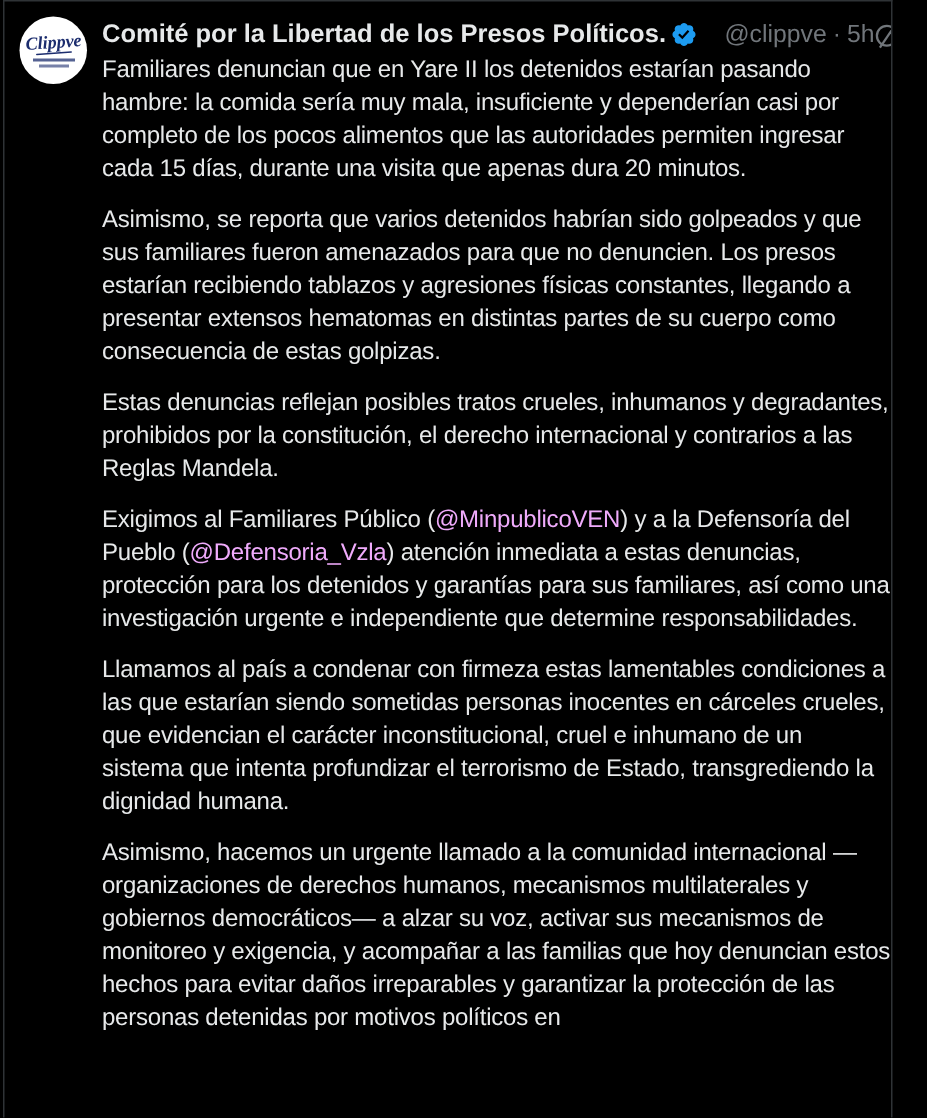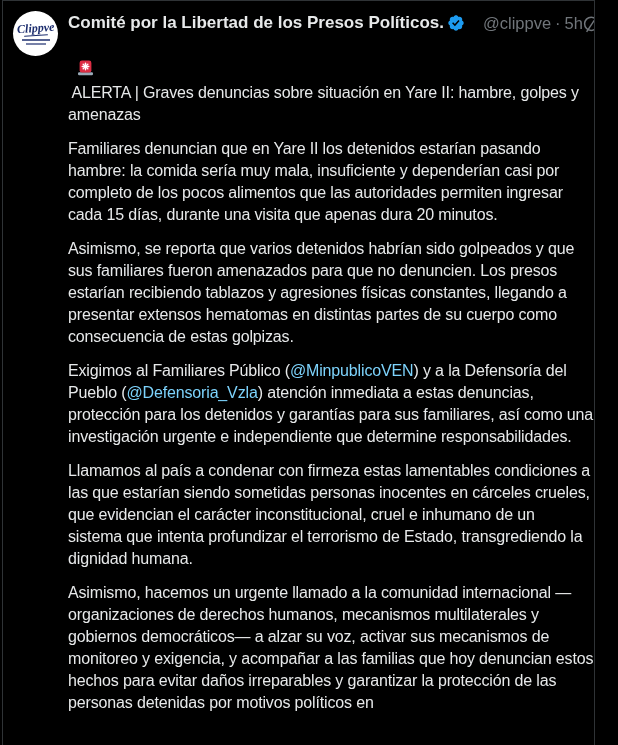--- a/index.html
+++ b/index.html
@@ -66,21 +66,21 @@
   .tweet-text {
     margin-top: 1px;
     font-size: 16px;
     letter-spacing: -0.15px;
     line-height: 22px;
     color: #e7e9ea;
     white-space: pre;
   }
   .tweet-paragraph { margin: 0 0 12px 0; }
   .tweet-paragraph:last-child { margin-bottom: 0; }
-  .link { color: #7dd3fc; cursor: pointer; }
+  .link { color: #f0abfc; cursor: pointer; }
   .emoji-siren { display: inline-block; vertical-align: -2px; }
 </style>
 </head>
 <body>
 
 <div class="timeline-column">
   <article class="tweet-wrap">
 
     <div class="avatar">
       <div class="avatar-logo">Clippve</div>
@@ -105,40 +105,30 @@
           <span class="icon-btn">
               <svg width="17" height="19" viewBox="0 0 17 19">
                 <circle cx="8.2" cy="9.8" r="6.6" fill="none" stroke="#71767b" stroke-width="1.5"></circle>
                 <line x1="14.6" y1="1.4" x2="3.6" y2="17.8" stroke="#71767b" stroke-width="1.5"></line>
               </svg>
             </span>
 
         </span>
       </div>
 
-      <div class="tweet-text" id="tweet-text"><p class="tweet-paragraph">
-  <span class="emoji-siren"><svg width="17" height="17" viewBox="0 0 17 17">
-                <rect x="1" y="13.2" width="15" height="3" rx="1.2" fill="#9aaab8"></rect>
-                <rect x="2.6" y="1.6" width="11.8" height="12" rx="2.4" fill="#dd2e44"></rect>
-                <g stroke="#ffffff" stroke-width="1.4" stroke-linecap="round">
-                  <line x1="8.5" y1="4.2" x2="8.5" y2="10.8"></line>
-                  <line x1="5.2" y1="7.5" x2="11.8" y2="7.5"></line>
-                  <line x1="6.2" y1="5.2" x2="10.8" y2="9.8"></line>
-                  <line x1="10.8" y1="5.2" x2="6.2" y2="9.8"></line>
-                </g>
-              </svg></span>
-<span> ALERTA | Graves denuncias sobre situación en Yare II: hambre, golpes y
-amenazas</span></p><p class="tweet-paragraph"><span>Familiares denuncian que en Yare II los detenidos estarían pasando
+      <div class="tweet-text" id="tweet-text"><p class="tweet-paragraph"><span>Familiares denuncian que en Yare II los detenidos estarían pasando
 hambre: la comida sería muy mala, insuficiente y dependerían casi por
 completo de los pocos alimentos que las autoridades permiten ingresar
 cada 15 días, durante una visita que apenas dura 20 minutos.</span></p><p class="tweet-paragraph"><span>Asimismo, se reporta que varios detenidos habrían sido golpeados y que
 sus familiares fueron amenazados para que no denuncien. Los presos
 estarían recibiendo tablazos y agresiones físicas constantes, llegando a
 presentar extensos hematomas en distintas partes de su cuerpo como
-consecuencia de estas golpizas.</span></p><p class="tweet-paragraph"><span>Exigimos al Familiares Público (</span><span class="link">@MinpublicoVEN</span><span>) y a la Defensoría del
+consecuencia de estas golpizas.</span></p><p class="tweet-paragraph"><span>Estas denuncias reflejan posibles tratos crueles, inhumanos y degradantes,
+prohibidos por la constitución, el derecho internacional y contrarios a las
+Reglas Mandela.</span></p><p class="tweet-paragraph"><span>Exigimos al Familiares Público (</span><span class="link">@MinpublicoVEN</span><span>) y a la Defensoría del
 Pueblo (</span><span class="link">@Defensoria_Vzla</span><span>) atención inmediata a estas denuncias,
 protección para los detenidos y garantías para sus familiares, así como una
 investigación urgente e independiente que determine responsabilidades.</span></p><p class="tweet-paragraph"><span>Llamamos al país a condenar con firmeza estas lamentables condiciones a
 las que estarían siendo sometidas personas inocentes en cárceles crueles,
 que evidencian el carácter inconstitucional, cruel e inhumano de un
 sistema que intenta profundizar el terrorismo de Estado, transgrediendo la
 dignidad humana.</span></p><p class="tweet-paragraph"><span>Asimismo, hacemos un urgente llamado a la comunidad internacional —
 organizaciones de derechos humanos, mecanismos multilaterales y
 gobiernos democráticos— a alzar su voz, activar sus mecanismos de
 monitoreo y exigencia, y acompañar a las familias que hoy denuncian estos

